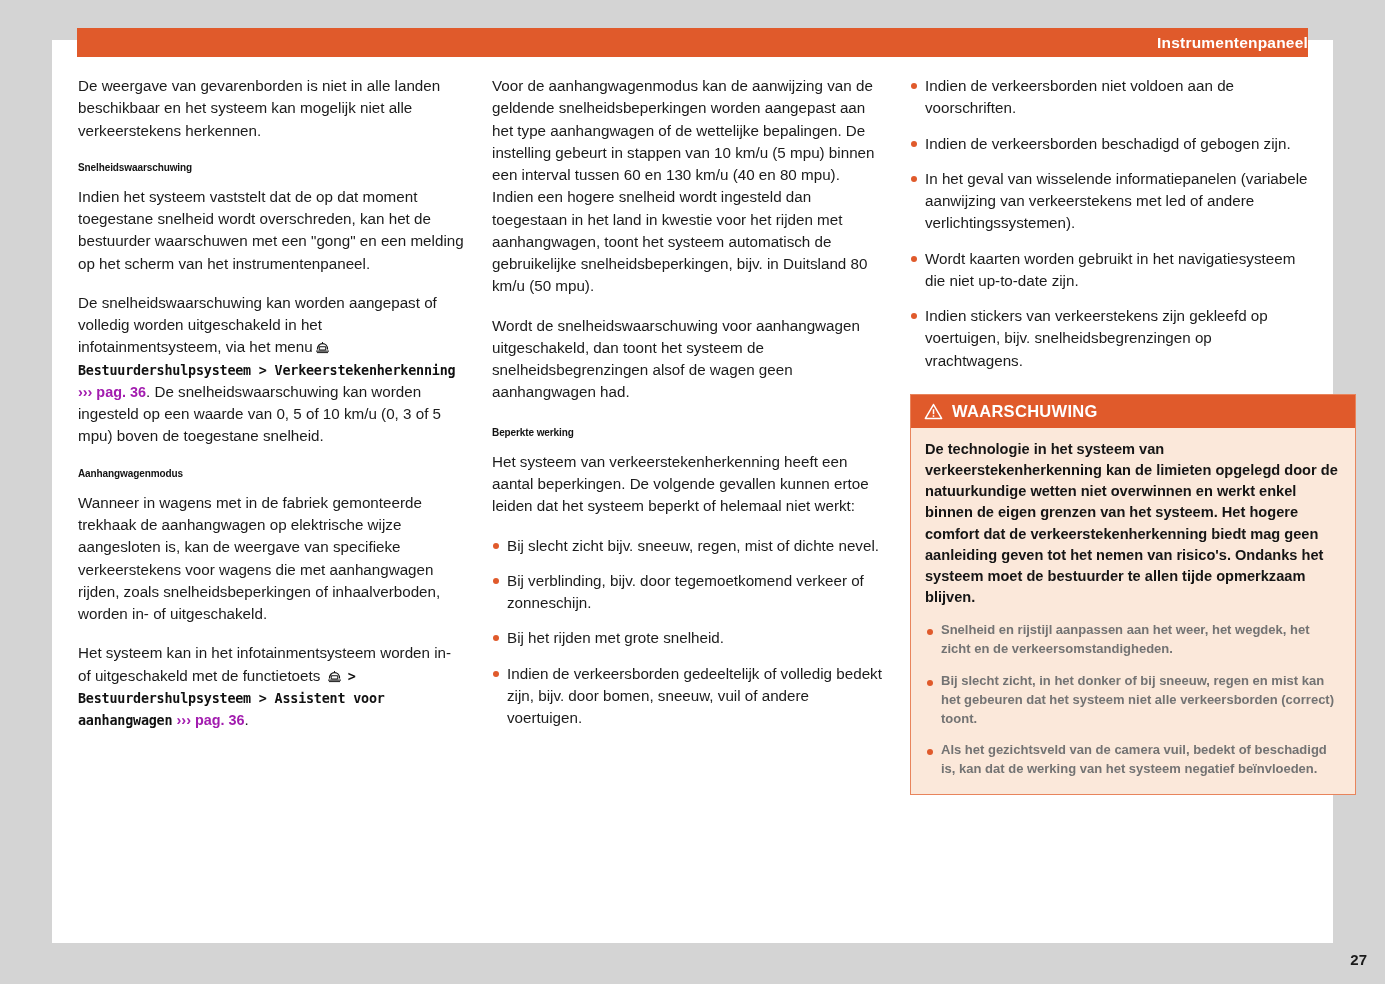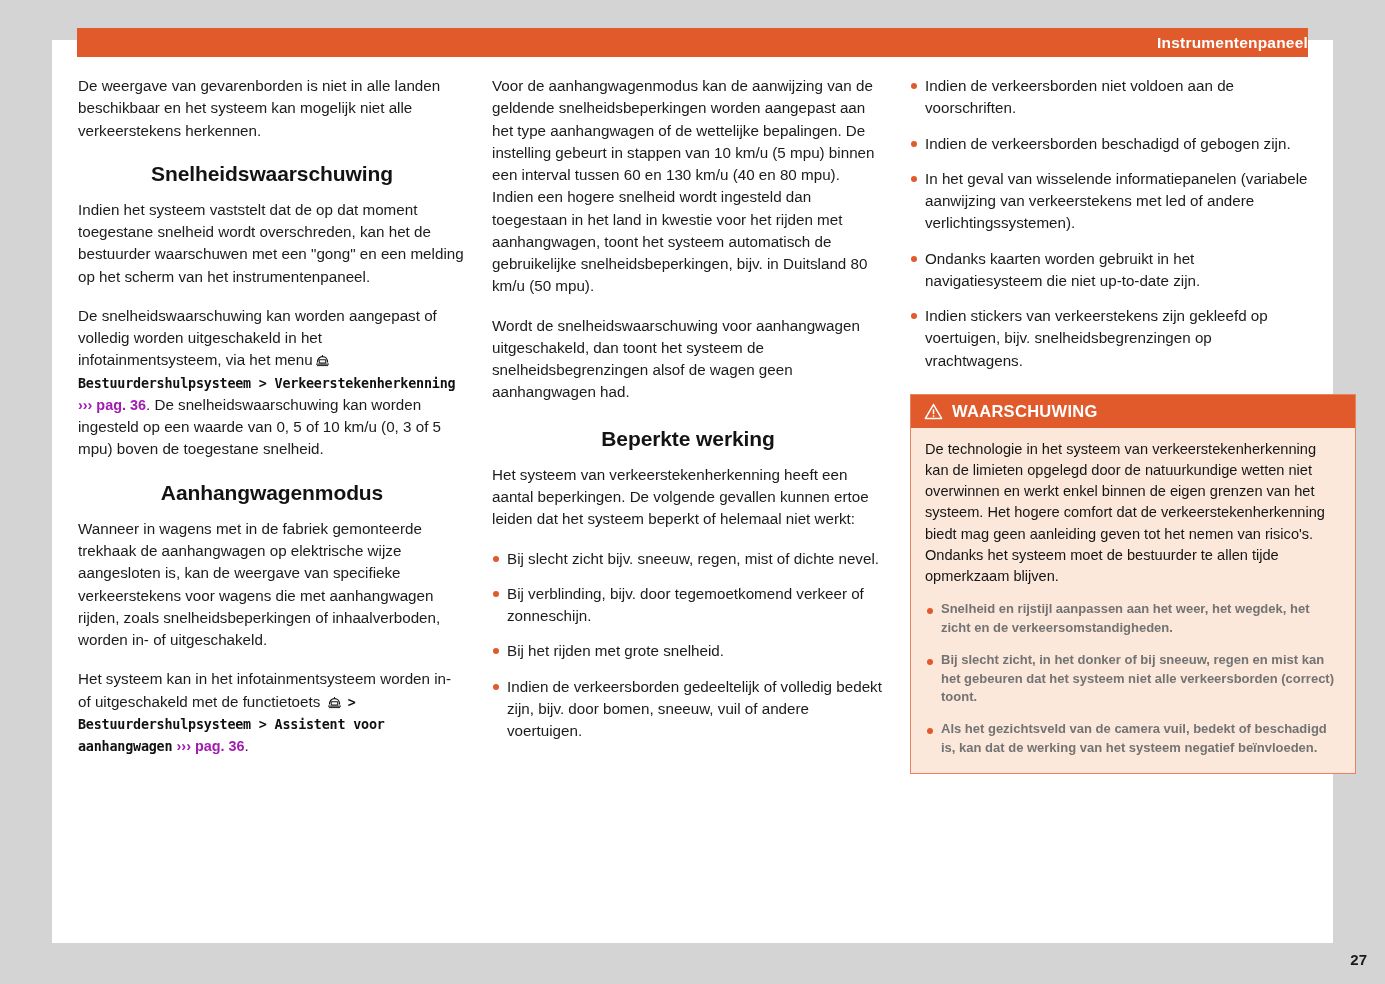--- a/index.html
+++ b/index.html
@@ -40,25 +40,24 @@
 
   p.body{
     margin:0 0 17px 0;
     font-size:15.2px;
     line-height:1.465;
     color:#1b1b1b;
     text-align:left;
   }
   h3.sub{
     margin:20px 0 13px 0;
-    font-size:21px;
+    font-size:10px;
     font-weight:bold;
     color:#131313;
     letter-spacing:-.1px;
-    text-align:center;
   }
   h3.sub.first{margin-top:23px;}
 
   .mono{
     font-family:"DejaVu Sans Mono", monospace;
     font-weight:bold;
     font-size:13.4px;
     letter-spacing:-0.2px;
     color:#111;
   }
@@ -107,21 +106,21 @@
   .warning-head .tri{width:19px;height:17px;flex:0 0 auto;}
   .warning-title{
     color:#fff;font-weight:bold;font-size:16.5px;
     letter-spacing:.3px;
   }
   .warning-body{padding:11px 14px 13px 14px;}
   .warning-body p{
     margin:0 0 13px 0;
     font-size:14.6px;
     line-height:1.45;
-    font-weight:normal;
+    font-weight:bold;
     color:#151515;
   }
   .warning-body ul{list-style:none;margin:0;padding:0;}
   .warning-body ul li{
     position:relative;
     margin:0 0 13px 0;
     padding-left:16px;
     font-size:13px;
     line-height:1.45;
     font-weight:bold;
@@ -196,21 +195,21 @@
         <li>Bij het rijden met grote snelheid.</li>
         <li>Indien de verkeersborden gedeeltelijk of volledig bedekt zijn, bijv. door bomen, sneeuw, vuil of andere voertuigen.</li>
       </ul>
     </div>
 
     <div class="col right">
       <ul class="bullets">
         <li>Indien de verkeersborden niet voldoen aan de voorschriften.</li>
         <li>Indien de verkeersborden beschadigd of gebogen zijn.</li>
         <li>In het geval van wisselende informatiepanelen (variabele aanwijzing van verkeerstekens met led of andere verlichtingssystemen).</li>
-        <li>Ondanks kaarten worden gebruikt in het navigatiesysteem die niet up-to-date zijn.</li>
+        <li>Wordt kaarten worden gebruikt in het navigatiesysteem die niet up-to-date zijn.</li>
         <li>Indien stickers van verkeerstekens zijn gekleefd op voertuigen, bijv. snelheidsbegrenzingen op vrachtwagens.</li>
       </ul>
 
       <div class="warning-box">
         <div class="warning-head">
           <span class="tri">
             <svg viewBox="0 0 20 18" width="19" height="17">
               <path d="M10 1.6 L18.6 16.4 L1.4 16.4 Z" fill="none" stroke="#ffffff" stroke-width="1.6" stroke-linejoin="round"></path>
               <rect x="9.2" y="6.6" width="1.6" height="5.2" fill="#ffffff"></rect>
               <rect x="9.2" y="13" width="1.6" height="1.7" fill="#ffffff"></rect>

